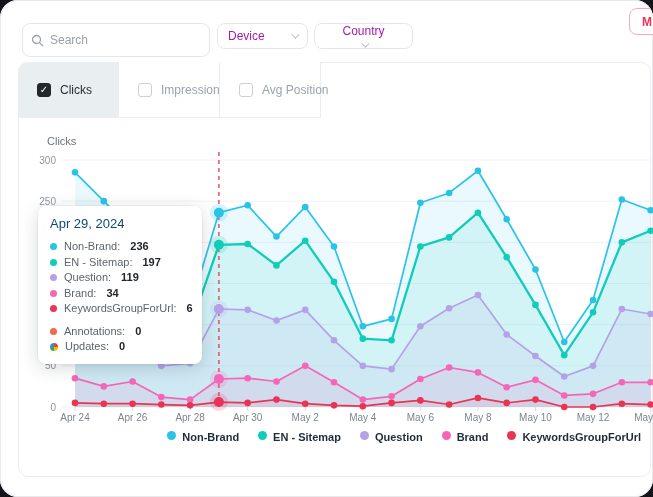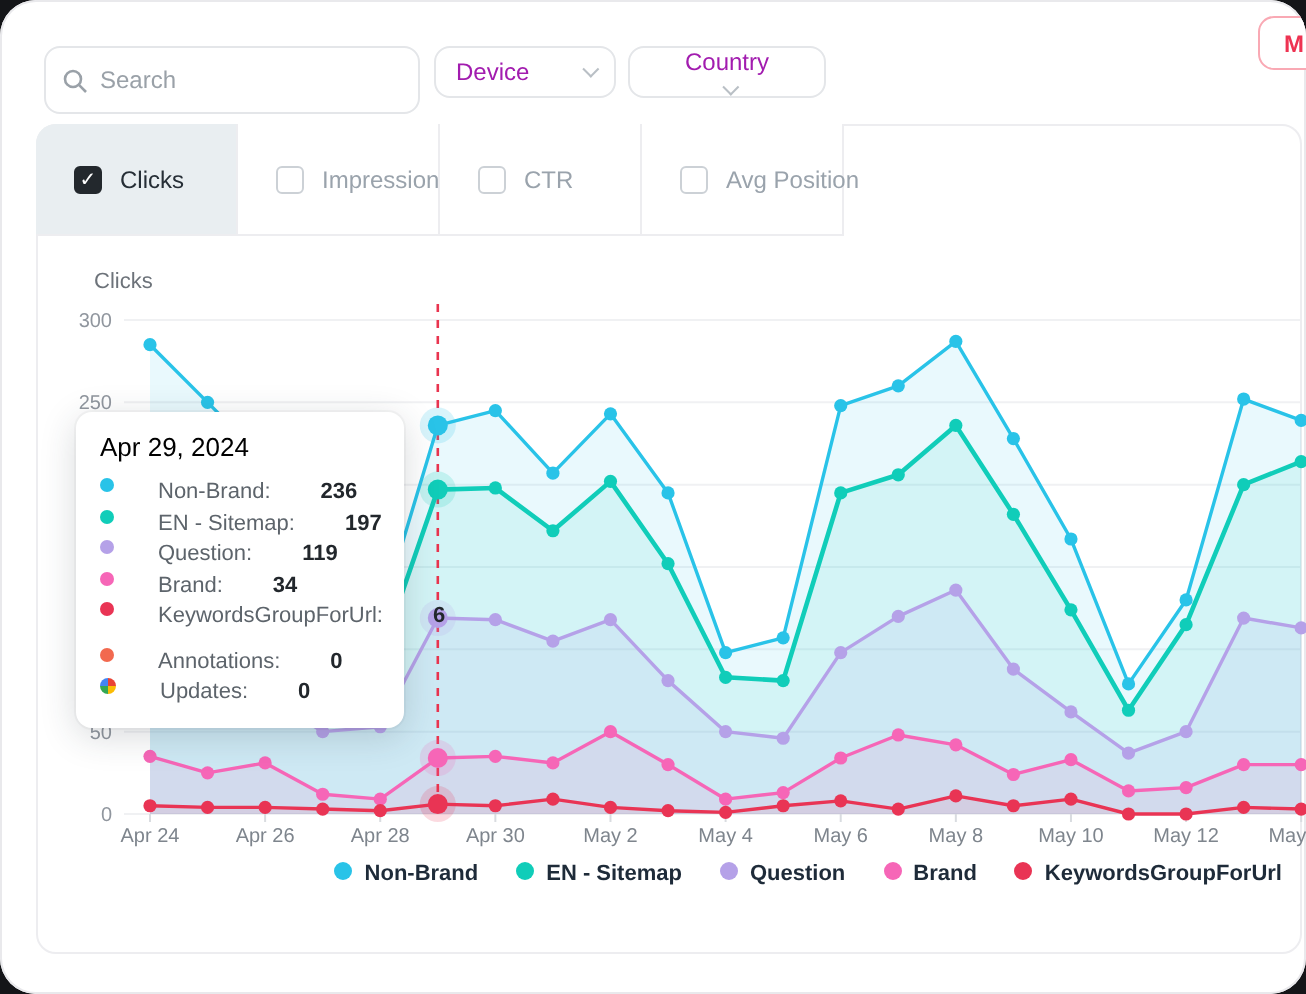--- a/index.html
+++ b/index.html
@@ -27,22 +27,22 @@
   .cb { width:14px; height:14px; border:1px solid #ccd1d6; border-radius:3px; background:#fff; flex:0 0 auto; display:flex; align-items:center; justify-content:center; font-size:10px; color:#fff; }
   .cb.checked { background:#23282d; border-color:#23282d; }
 
   
   .chart-title { position:absolute; left:47px; top:135px; font-size:11px; color:#6d737a; }
   #chart { position:absolute; left:0; top:0; pointer-events:none; }
   .plot-hover { position:absolute; left:62px; top:150px; width:591px; height:258px; }
 
   
   .tooltip { position:absolute; left:38px; top:206px; width:164px; background:#fff; border-radius:8px; box-shadow:0 4px 18px rgba(40,50,60,.18), 0 0 0 1px rgba(0,0,0,.03); padding:10px 12px 9px 12px; z-index:5; }
-  .tt-title { font-size:13px; color:#000000; margin-bottom:8px; }
-  .trow { display:flex; gap:22px; font-size:11px; line-height:15.5px; color:#5d646b; white-space:nowrap; }
+  .tt-title { font-size:13px; color:#0c4a6e; margin-bottom:8px; }
+  .trow { display:flex; align-items:center; gap:7px; font-size:11px; line-height:15.5px; color:#5d646b; white-space:nowrap; }
   .trow .dot { width:7px; height:7px; border-radius:50%; flex:0 0 auto; }
   .trow .tval { color:#22272c; font-weight:bold; margin-left:3px; }
   .trow.gap { margin-top:7px; }
   .gicon { width:8px; height:8px; border-radius:50%; background:conic-gradient(#e94335 0 25%, #fbbc05 25% 50%, #34a853 50% 75%, #4285f4 75% 100%); flex:0 0 auto; }
 
   
   .legend { position:absolute; right:12px; top:431px; display:flex; gap:19px; align-items:center; }
   .li { display:flex; align-items:flex-start; gap:6px; cursor:pointer; }
   .li .dot { width:9px; height:9px; border-radius:50%; }
   .li span.lbl { font-size:11px; font-weight:bold; color:#1e2b39; white-space:nowrap; }
@@ -75,24 +75,20 @@
   <div class="card"></div>
 
   <div class="tab-row" id="tabs">
       <div class="tab active">
         <span class="cb checked">✓</span>
         <span class="tab-label">Clicks</span>
       </div>
       <div class="tab">
         <span class="cb"></span>
         <span class="tab-label">Impressions</span>
-      </div>
-      <div class="tab">
-        <span class="cb"></span>
-        <span class="tab-label">CTR</span>
       </div>
       <div class="tab">
         <span class="cb"></span>
         <span class="tab-label">Avg Position</span>
       </div>
     </div>
 
   <div class="chart-title">Clicks</div>
 
   <svg id="chart" width="653" height="497" viewBox="0 0 653 497">

